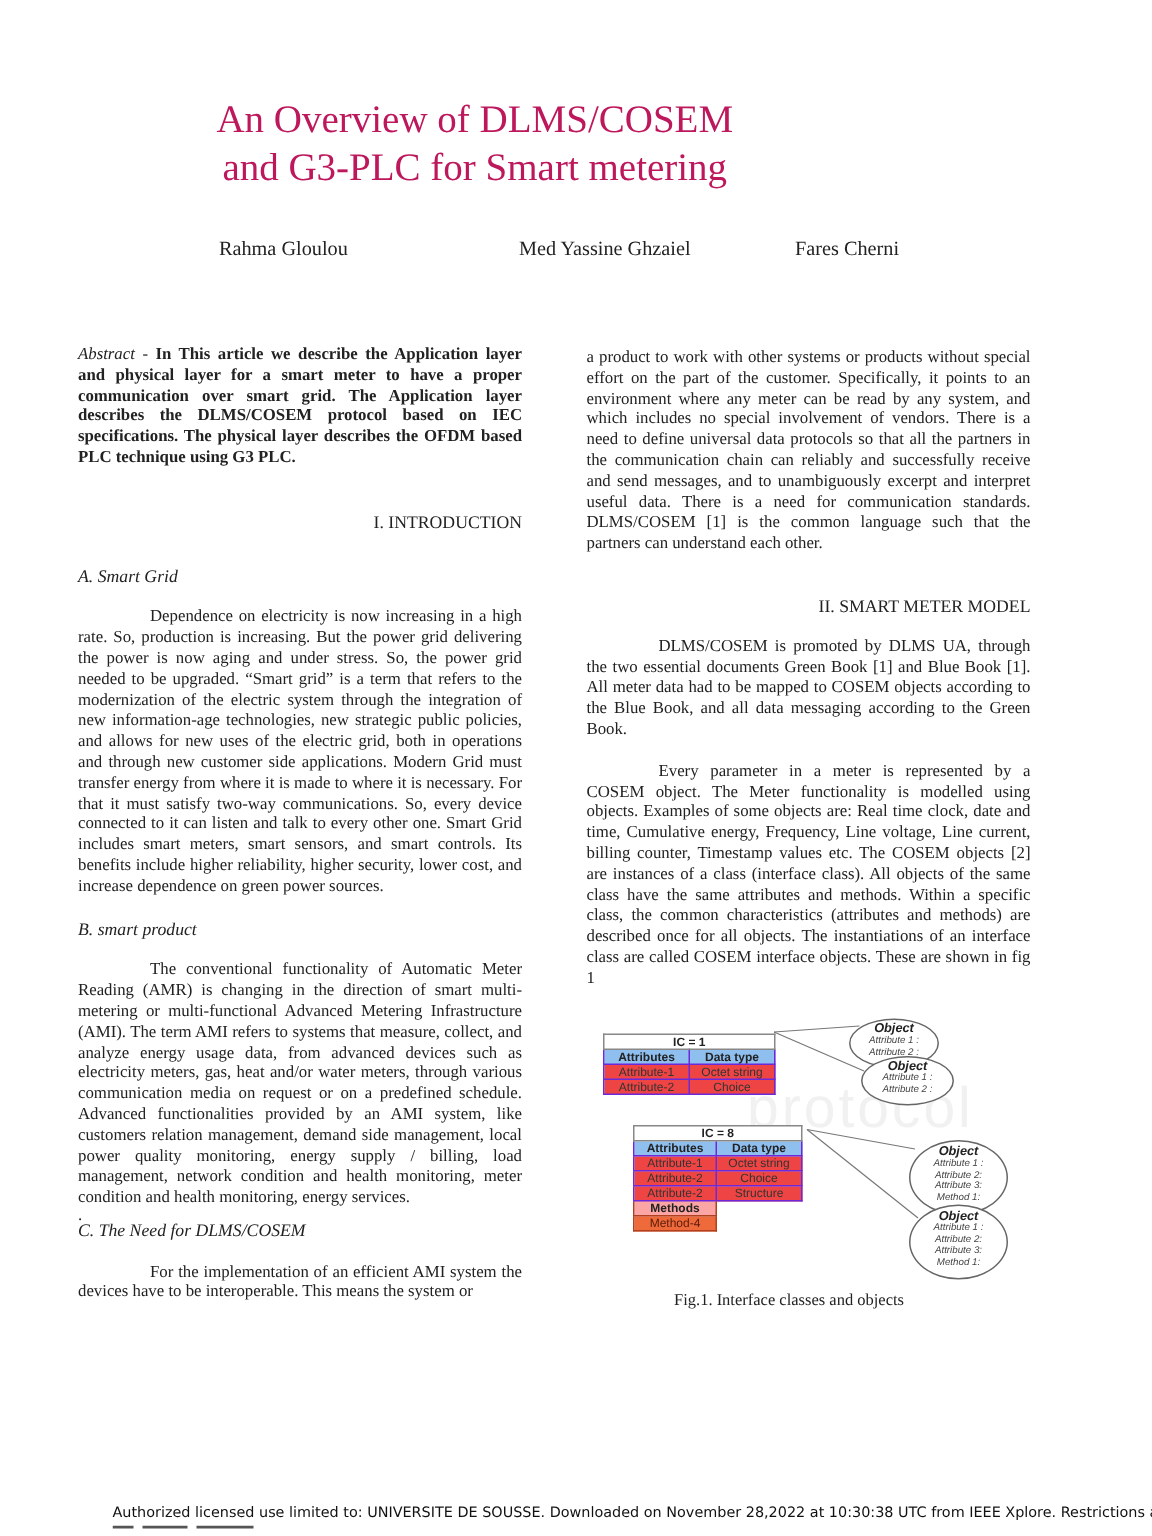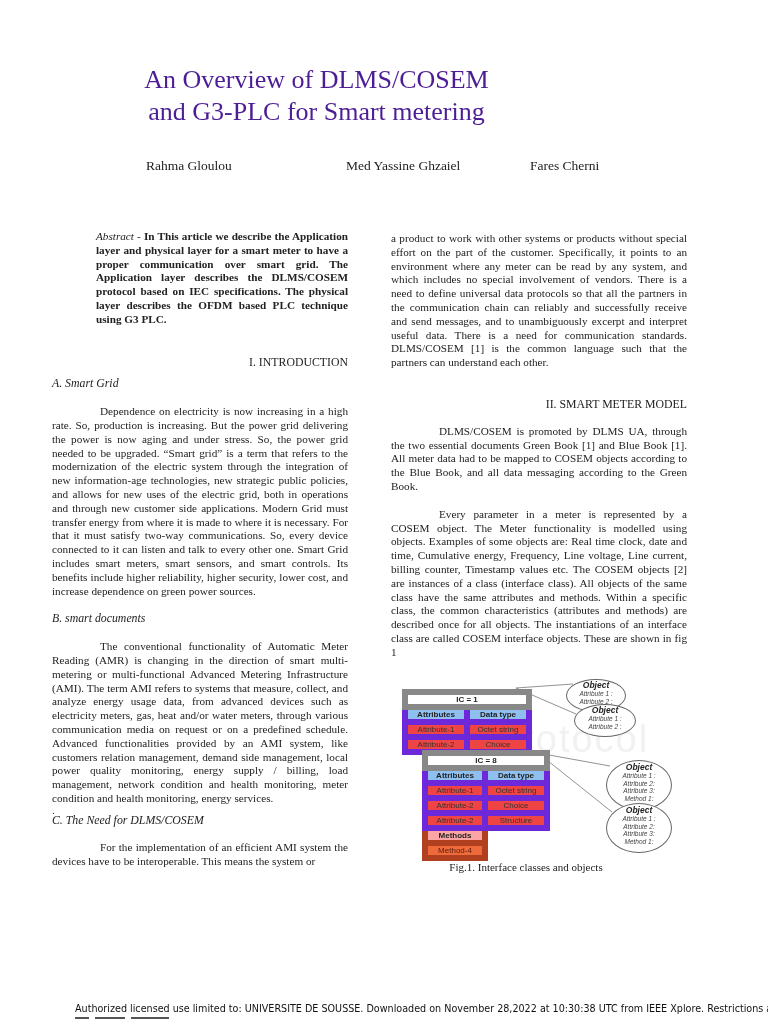--- a/index.html
+++ b/index.html
@@ -1,35 +1,35 @@
 <!DOCTYPE html>
 <html><head>
 <meta charset="utf-8">
 <style>
   html, body { margin:0; padding:0; background:#ffffff; }
   body { width:768px; height:1024px; position:relative; overflow:hidden;
          font-family:"Liberation Serif", "DejaVu Serif", serif; color:#222; }
   .title { position:absolute; left:0; width:633px; top:64px; text-align:center;
-           font-size:26px; line-height:32px; color:#4c1d95; }
+           font-size:26px; line-height:32px; color:#be185d; }
   .authors { position:absolute; top:158px; left:0; width:768px; height:20px; font-size:13.5px; color:#222; }
   .author { position:absolute; top:0; }
   .col { position:absolute; width:296px; font-size:11.2px; line-height:13.8px; text-align:justify; }
   .col-left { left:52px; top:230px; }
   .col-right { left:391px; top:232px; }
   p { margin:0; }
   .indent { text-indent:48px; }
-  .abstract { font-weight:bold;margin-left:44px; }
+  .abstract { font-weight:bold; }
   .abstract .lbl { font-style:italic; font-weight:normal; }
   .sec-head { text-align:right; font-size:11.8px; }
   .subsec { font-style:italic; font-size:11.8px; text-align:left; }
   .figure { position:absolute; left:398px; top:676px; width:290px; height:178px; }
   .fig-caption { position:absolute; left:391px; top:861px; width:270px; text-align:center; font-size:11px; color:#222; }
   table.ic { position:absolute; border-collapse:collapse; font-family:"Liberation Sans", "DejaVu Sans", sans-serif;
              font-size:8px; color:#222; }
-  table.ic td { border:6px solid #6d28d9; padding:0 2px; height:9px; line-height:9px; text-align:center; }
+  table.ic td { border:1px solid #6d28d9; padding:0 2px; height:9px; line-height:9px; text-align:center; }
   table.ic td.hdr { background:#ffffff; font-weight:bold; border-color:#888; }
   table.ic td.colh { background:#8fbfef; font-weight:bold; }
   table.ic td.cell { background:#ef4444; color:#333; }
   table.ic td.meth-h { background:#fca5a5; font-weight:bold; border-color:#b04020; }
   table.ic td.meth { background:#ef6a3a; color:#5a1a0a; border-color:#b04020; }
   table.ic td.empty { border:none; background:transparent; }
   .ellipse { position:absolute; border:1px solid #666; border-radius:50%; background:#fff;
              font-family:"Liberation Sans", "DejaVu Sans", sans-serif; text-align:center; }
   .ellipse .ot { font-weight:bold; font-style:italic; font-size:8.5px; line-height:9px; display:block; }
   .ellipse .oa { font-style:italic; font-size:6.5px; line-height:7.5px; display:block; color:#444; }
@@ -50,25 +50,25 @@
   <span class="author" style="left:146px;">Rahma Gloulou</span>
   <span class="author" style="left:346px;">Med Yassine Ghzaiel</span>
   <span class="author" style="left:530px;">Fares Cherni</span>
 </div>
 
 <div class="col col-left">
   <p class="abstract"><span class="lbl">Abstract</span><span style="font-weight:normal;"> - </span><span>In This article we describe the Application layer and physical layer for a smart meter to have a proper communication over smart grid. The Application layer describes the DLMS/COSEM protocol based on IEC specifications. The physical layer describes the OFDM based PLC technique using G3 PLC.</span></p>
 
   <p class="sec-head" style="margin-top:29px;">I. INTRODUCTION</p>
 
-  <p class="subsec" style="margin-top:8px;">A. Smart Grid</p>
+  <p class="subsec" style="margin-top:22px;">A. Smart Grid</p>
 
   <p class="indent" style="margin-top:14px;">Dependence on electricity is now increasing in a high rate. So, production is increasing. But the power grid delivering the power is now aging and under stress. So, the power grid needed to be upgraded. “Smart grid” is a term that refers to the modernization of the electric system through the integration of new information-age technologies, new strategic public policies, and allows for new uses of the electric grid, both in operations and through new customer side applications. Modern Grid must transfer energy from where it is made to where it is necessary. For that it must satisfy two-way communications. So, every device connected to it can listen and talk to every other one. Smart Grid includes smart meters, smart sensors, and smart controls. Its benefits include higher reliability, higher security, lower cost, and increase dependence on green power sources.</p>
 
-  <p class="subsec" style="margin-top:14px;">B. smart documents</p>
+  <p class="subsec" style="margin-top:14px;">B. smart product</p>
 
   <p class="indent" style="margin-top:14px;">The conventional functionality of Automatic Meter Reading (AMR) is changing in the direction of smart multi-metering or multi-functional Advanced Metering Infrastructure (AMI). The term AMI refers to systems that measure, collect, and analyze energy usage data, from advanced devices such as electricity meters, gas, heat and/or water meters, through various communication media on request or on a predefined schedule. Advanced functionalities provided by an AMI system, like customers relation management, demand side management, local power quality monitoring, energy supply / billing, load management, network condition and health monitoring, meter condition and health monitoring, energy services.</p>
 
   <p style="line-height:8px;">.</p>
   <p class="subsec">C. The Need for DLMS/COSEM</p>
 
   <p class="indent" style="margin-top:14px;">For the implementation of an efficient AMI system the devices have to be interoperable. This means the system or</p>
 </div>
 
 <div class="col col-right">

